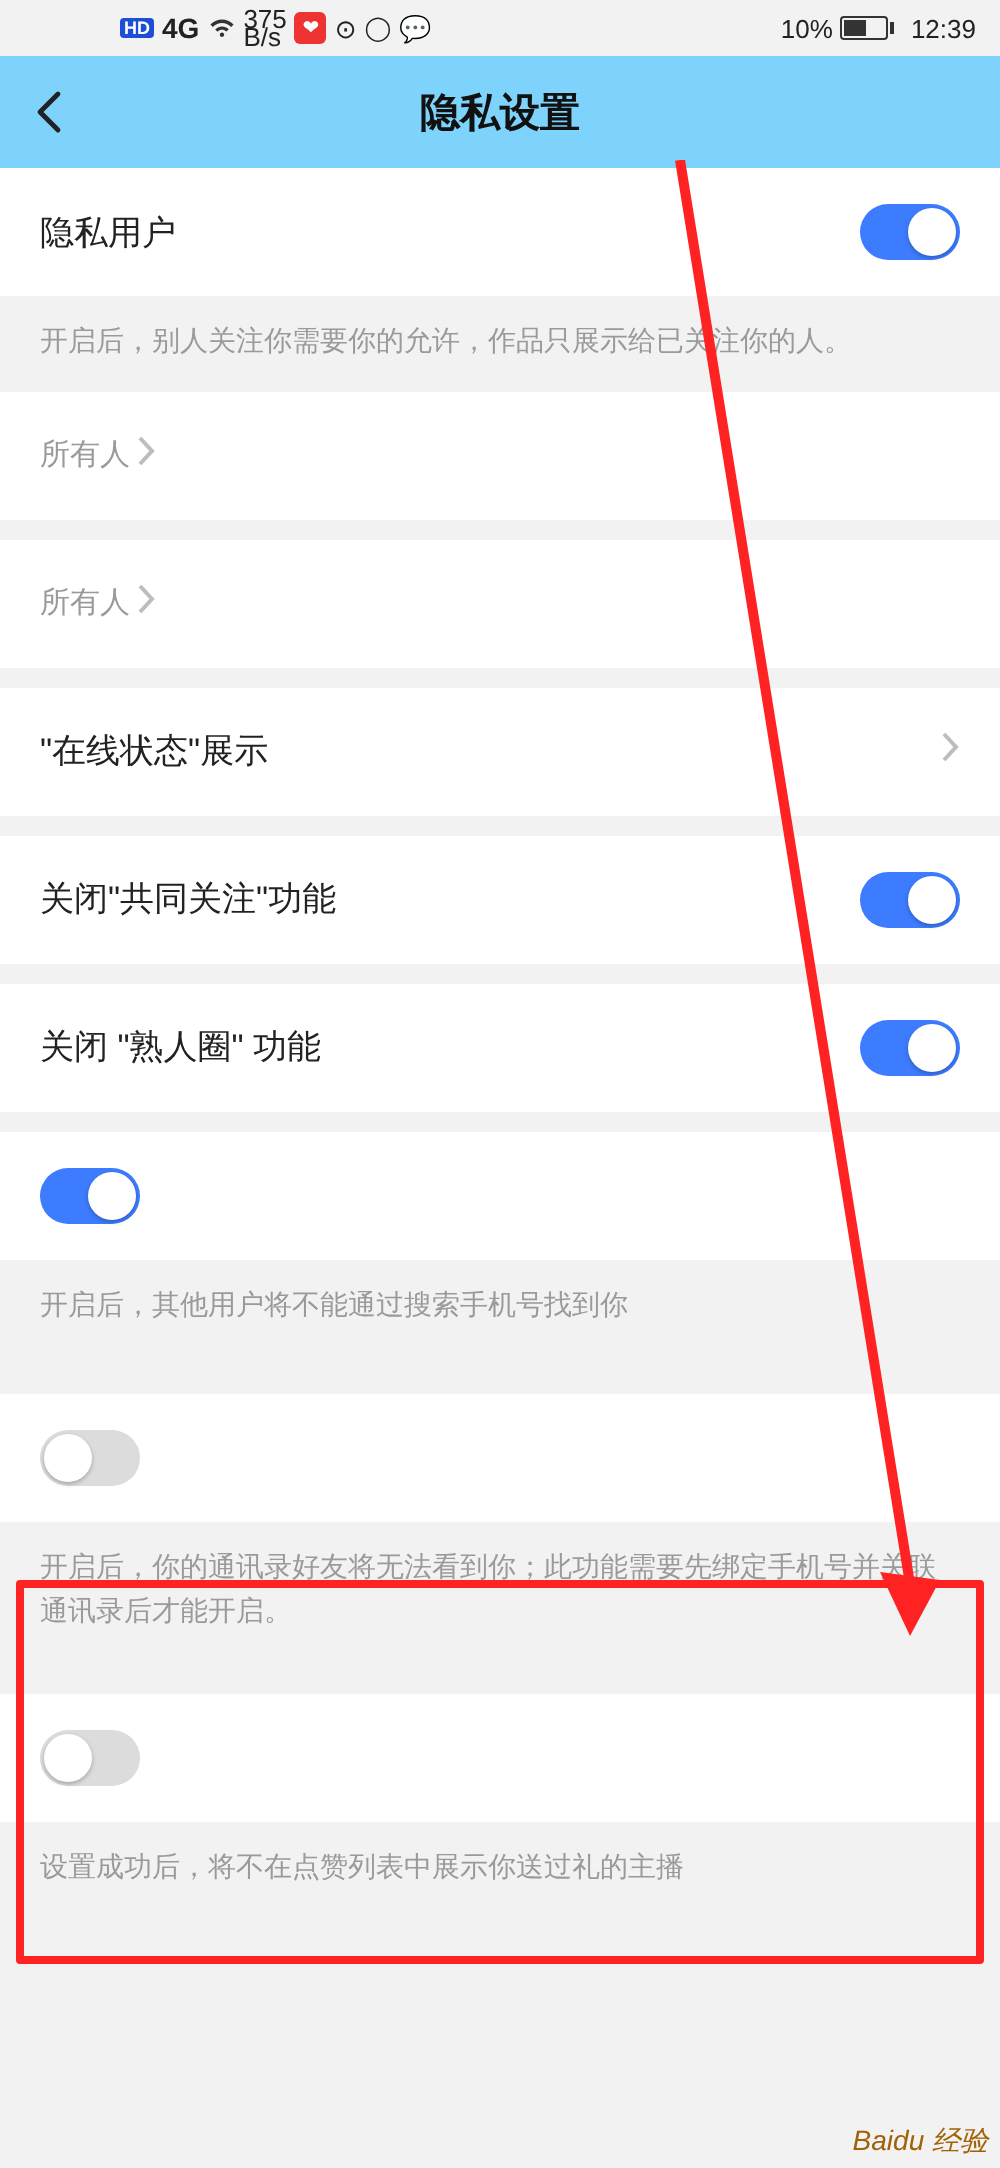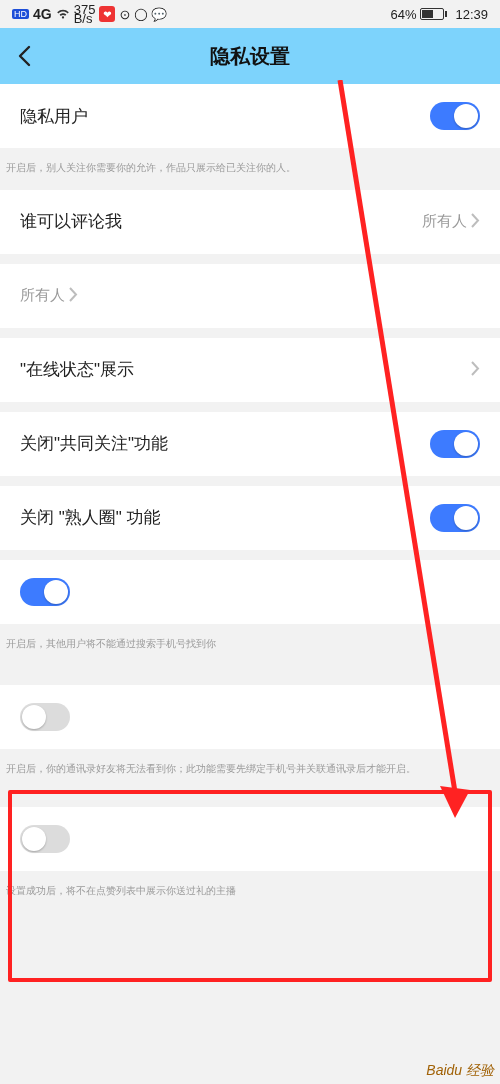--- a/index.html
+++ b/index.html
@@ -16,21 +16,21 @@
     background: #f2f2f2;
     display: flex;
     justify-content: space-between;
     align-items: center;
     padding: 0 12px;
     font-size: 13px;
     color: #222;
   }
   .status-left, .status-right { display: flex; align-items: center; gap: 4px; }
   .status-left .mini { font-size: 13px; line-height: 9px; }
-  .badge-hd { background:#1d4ed8; color:#fff; font-size:9px; padding:0 2px; border-radius:2px; font-weight:normal; }
+  .badge-hd { background:#1d4ed8; color:#fff; font-size:9px; padding:0 2px; border-radius:2px; font-weight:bold;margin-left:48px; }
   .header {
     background: #7dd3fc;
     height: 56px;
     display: flex;
     align-items: center;
     justify-content: center;
     position: relative;
   }
   .back {
     position: absolute;
@@ -59,22 +59,22 @@
   }
   .toggle.on { background:#3d7bff; }
   .toggle.off { background:#dcdcdc; }
   .knob {
     position:absolute; top:2px; width:24px; height:24px; border-radius:50%;
     background:#fff; box-shadow:0 1px 2px rgba(0,0,0,.25);
   }
   .toggle.on .knob { right:2px; }
   .toggle.off .knob { left:2px; }
   .hint {
-    padding: 12px 6px 14px;
-    font-size: 10px;
+    padding: 12px 20px 14px;
+    font-size: 14px;
     color:#9a9a9a;
     line-height: 1.55;
     background:#f2f2f2;
   }
   .divider { height: 10px; background:#f2f2f2; }
   .highlight-outer {
     position:absolute;
     left:8px; right:8px;
     top:790px;
     height:192px;
@@ -119,21 +119,21 @@
     <span style="display:inline-flex;flex-direction:column;line-height:1;">
       <span class="mini">375</span>
       <span class="mini">B/s</span>
     </span>
     <span class="red-app">❤</span>
     <span style="font-size:13px;">⊙</span>
     <span style="font-size:12px;">◯</span>
     <span style="font-size:13px;">💬</span>
   </div>
   <div class="status-right">
-    <span>64%</span>
+    <span>10%</span>
     <span class="battery-icon">
       <span class="battery-body">
           <span class="battery-fill"></span>
         </span>
         <span class="battery-tip"></span>
     </span>
     <span style="margin-left:4px;">12:39</span>
   </div>
 </div>
 
@@ -148,21 +148,20 @@
 
 <div class="row">
   <span class="label">隐私用户</span>
   <div class="toggle on">
       <div class="knob"></div>
     </div>
 </div>
 <div class="hint">开启后，别人关注你需要你的允许，作品只展示给已关注你的人。</div>
 
 <div class="row">
-  <span class="label">谁可以评论我</span>
   <span class="value">
     <span>所有人</span>
     <span class="chevron">
       <svg width="9" height="15" viewBox="0 0 9 15">
           <polyline points="1,1 7,7.5 1,14" fill="none" stroke="#bdbdbd" stroke-width="2"></polyline>
         </svg>
     </span>
   </span>
 </div>
 <div class="divider"></div>

